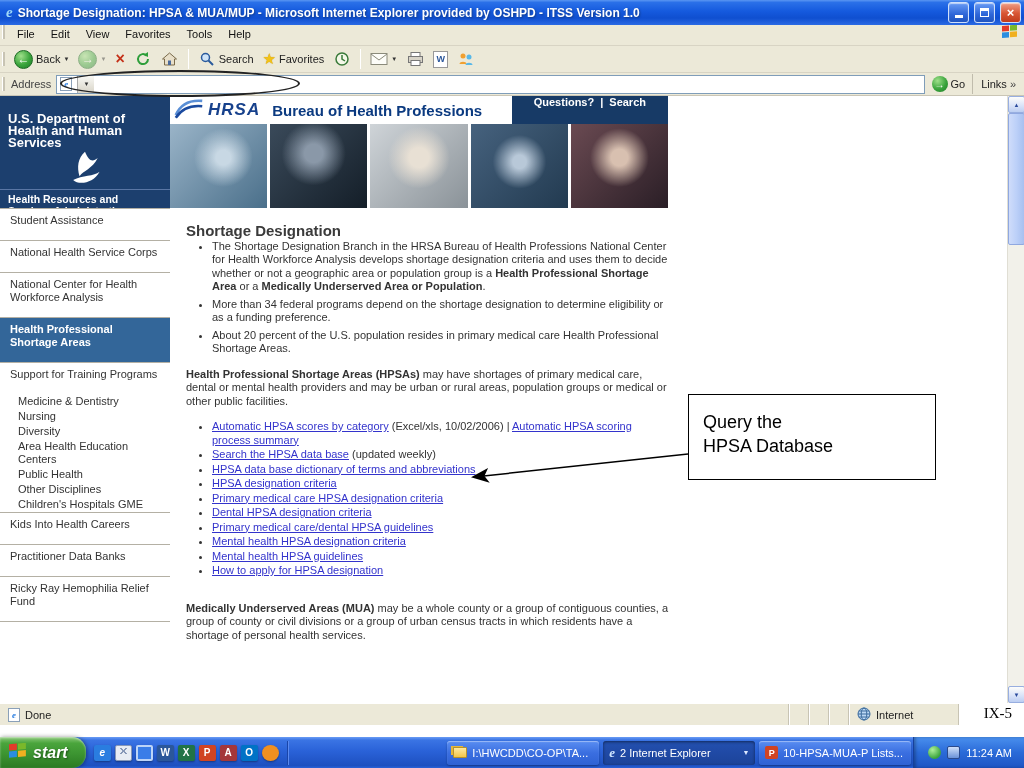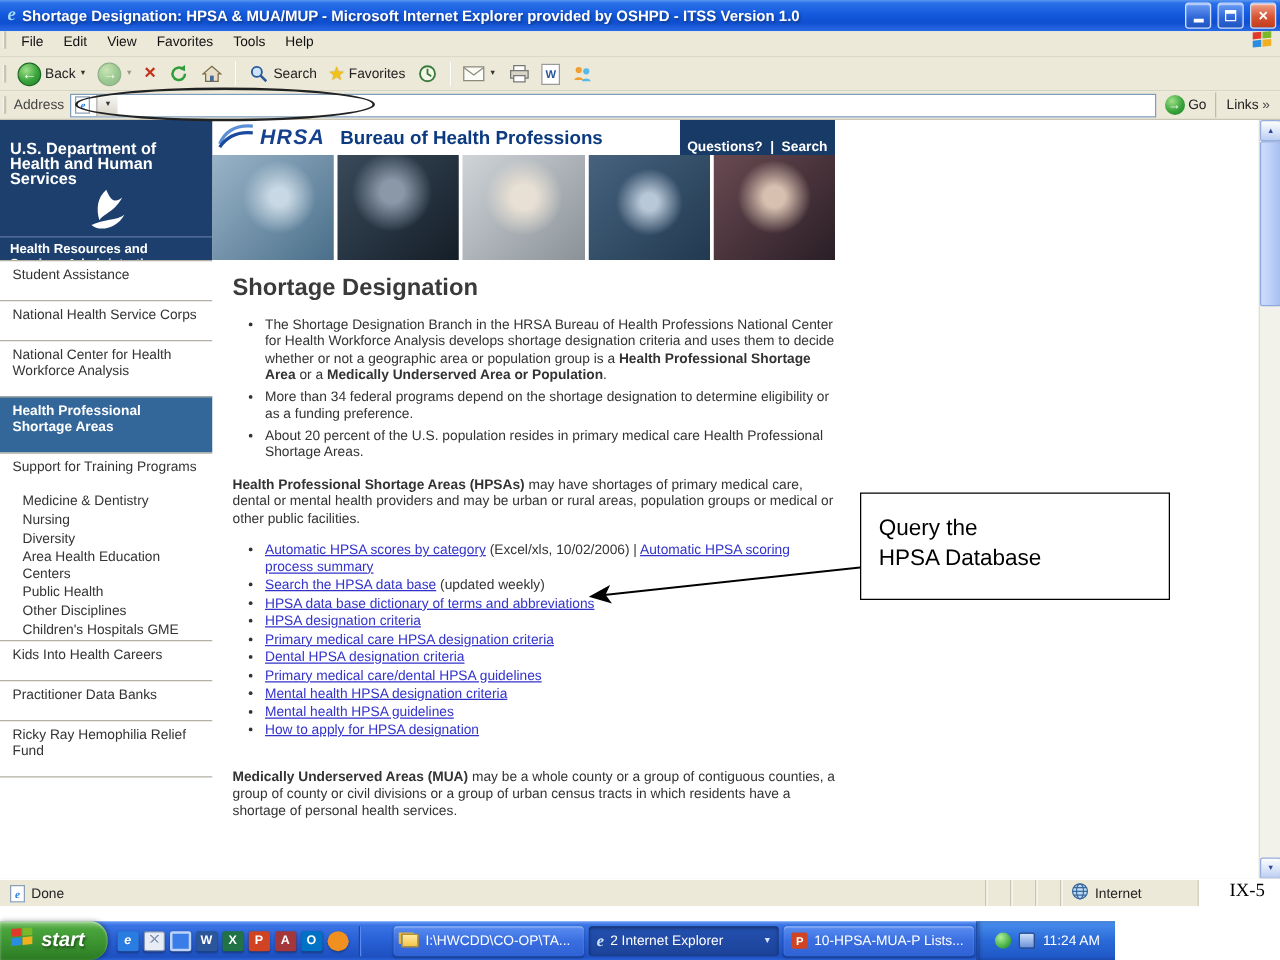--- a/index.html
+++ b/index.html
@@ -66,42 +66,42 @@
   .hhs-box { position:absolute; left:0; top:0; width:170px; height:112px; background:#1c3f6e; color:#fff;
     display:flex; flex-direction:column; }
   .hhs-dept { font-size:13px; font-weight:bold; padding:17px 8px 0; line-height:12px; }
   .hhs-logo-wrap { flex:1; display:flex; align-items:center; justify-content:center; }
   .hhs-admin { font-size:10.5px; font-weight:bold; padding:3px 8px 5px; line-height:12px; border-top:1px solid #5a76a4; }
 
   .banner-bar { position:absolute; left:170px; top:0; width:498px; height:28px; background:#fff; display:flex;
     align-items:center; gap:4px; padding-left:4px; }
   .hrsa-text { font:italic bold 17px "Liberation Sans",sans-serif; color:#17418c; letter-spacing:1px; }
   .bureau-title { font-size:15px; font-weight:bold; color:#0b3a80; margin-left:8px; }
-  .banner-right { margin-left:auto; background:#173a66; height:100%; display:flex; align-items:flex-end; gap:6px;
-    padding:0 6px; color:#fff; font-size:11px; font-weight:bold; }
+  .banner-right { margin-left:auto; background:#173a66; height:100%; display:flex; align-items:flex-start; gap:6px;
+    padding:0 22px; color:#fff; font-size:11px; font-weight:bold; }
   .banner-right a { color:#fff; text-decoration:none; }
 
   .photo-strip { position:absolute; left:170px; top:28px; width:498px; height:84px; display:flex; gap:3px; }
   .photo { flex:1; }
   .photo.p1 { background:radial-gradient(circle at 55% 40%,#c8d8e4 10%,transparent 40%),linear-gradient(135deg,#9ab4c8,#4a6f8a); }
   .photo.p2 { background:radial-gradient(circle at 45% 35%,#8a98a8 12%,transparent 42%),linear-gradient(135deg,#3a4a5a,#141e28); }
   .photo.p3 { background:radial-gradient(circle at 50% 40%,#e8e0d4 14%,transparent 44%),linear-gradient(135deg,#cfd4d8,#8a9298); }
   .photo.p4 { background:radial-gradient(circle at 50% 45%,#b8c8d8 10%,transparent 40%),linear-gradient(135deg,#46627e,#223a50); }
   .photo.p5 { background:radial-gradient(circle at 50% 40%,#d8c0b0 12%,transparent 42%),linear-gradient(135deg,#6a4a52,#2a1e26); }
 
   .side-nav { position:absolute; left:0; top:112px; width:170px; height:495px; background:#fff; overflow:hidden; }
   .side-item { font-size:11px; color:#333; padding:5px 8px 13px 10px; border-top:1px solid #b4b0a4; line-height:13px; cursor:pointer; }
   .side-item.first { border-top:none; }
   .side-item.sub { border-top:none; padding:1px 8px 1px 18px; }
   .side-item.selected { background:#336699; color:#fff; font-weight:bold; }
   .side-end { border-top:1px solid #b4b0a4; height:10px; }
 
   .content { position:absolute; left:186px; top:112px; width:484px; font-size:11px; line-height:13.5px; color:#333;
     padding-top:14px; }
-  .page-heading { font-size:19px; font-weight:bold; color:#3a3a3a; margin:2px 0 16px; }
+  .page-heading { font-size:15px; font-weight:bold; color:#3a3a3a; margin:2px 0 2px; }
   ul.top-bullets { margin:0 0 12px 26px; }
   ul.top-bullets li { margin-bottom:4px; }
   .b { font-weight:bold; }
   .para { margin:0 0 12px; }
   ul.links-list { margin:0 0 24px 26px; }
   ul.links-list li { margin-bottom:1px; }
   a.pagelink { color:#3333cc; text-decoration:underline; cursor:pointer; }
 
   
   .vscroll { position:absolute; right:0; top:0; width:17px; height:607px; background:#f2f1ea; border-left:1px solid #e0ded4; }
@@ -127,21 +127,21 @@
     align-items:stretch; font-size:11px; color:#222; border-top:1px solid #fff; }
   .sb-left { flex:1; display:flex; align-items:center; gap:5px; padding:0 8px; }
   .sb-pane { width:20px; border-left:1px solid #c8c4b4; box-shadow:inset 1px 0 0 #fff; }
   .sb-zone { width:110px; border-left:1px solid #c8c4b4; box-shadow:inset 1px 0 0 #fff; display:flex; align-items:center;
     gap:5px; padding:0 8px; }
   .sb-white { width:66px; background:#fff; border-left:1px solid #c8c4b4; }
 
   .deskgap { position:absolute; top:725px; left:0; width:1024px; height:12px; background:#fff; }
 
   
-  .taskbar { position:absolute; top:737px; left:0; width:892px; height:31px; display:flex; align-items:center;
+  .taskbar { position:absolute; top:737px; left:0; width:1024px; height:31px; display:flex; align-items:center;
     background:linear-gradient(180deg,#6a9cf5 0%,#3a74e4 10%,#2a62d8 45%,#1e50c0 92%,#2a62d8 100%); }
   .start-btn { height:31px; display:flex; align-items:center; gap:6px; padding:0 18px 0 9px; border-radius:0 14px 14px 0;
     background:linear-gradient(180deg,#8cc97a 0%,#4aa53c 20%,#3c9431 55%,#2d7d24 95%);
     box-shadow:1px 0 4px rgba(0,0,0,.4), inset 0 1px 2px rgba(255,255,255,.5);
     color:#fff; font-style:italic; font-weight:bold; font-size:16px; text-shadow:1px 1px 2px #1d5216; flex:0 0 auto; }
   .ql { display:flex; gap:4px; align-items:center; padding:0 8px; }
   .ql-icon { width:17px; height:16px; border-radius:2px; display:flex; align-items:center; justify-content:center;
     font-size:10px; color:#fff; font-weight:bold; box-shadow:0 1px 2px rgba(0,0,0,.35); }
   .ql-ie { background:#2a7de0; font-style:italic; }
   .ql-mail { background:#e8ecf4; border:1px solid #8898b8; position:relative; }

